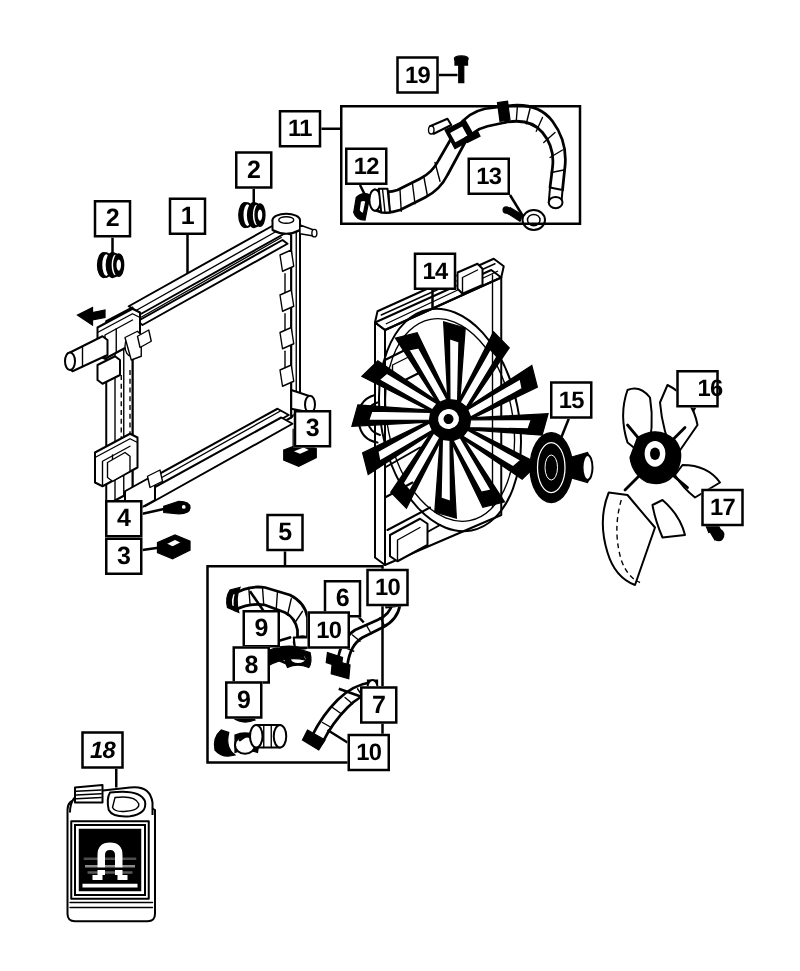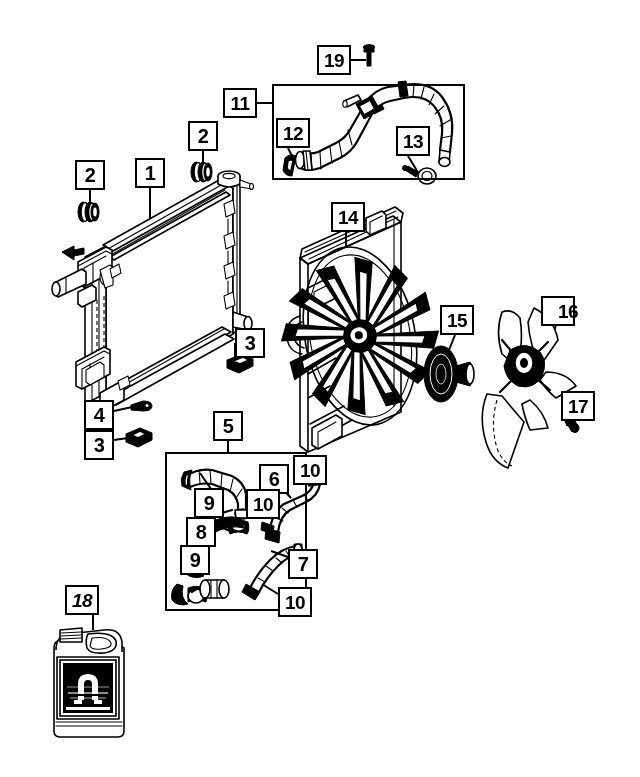--- a/index.html
+++ b/index.html
@@ -474,21 +474,21 @@
 
   <div class="group-box" style="left:272px; top:84px; width:193px; height:96px;"></div>
   <div class="group-box" style="left:165px; top:452px; width:142px; height:159px;"></div>
 
   <div class="callout sz-1" style="left:75px;  top:160px;">2</div>
   <div class="callout sz-1" style="left:135px; top:158px;">1</div>
   <div class="callout sz-1" style="left:188px; top:121px;">2</div>
   <div class="callout sz-2" style="left:317px; top:45px;">19</div>
   <div class="callout sz-2" style="left:223px; top:88px;">11</div>
   <div class="callout sz-2" style="left:276px; top:118px;">12</div>
-  <div class="callout sz-2" style="left:396px; top:126px;">13</div>
+  <div class="callout sz-2" style="left:374px; top:126px;">13</div>
   <div class="callout sz-2" style="left:331px; top:202px;">14</div>
   <div class="callout sz-2" style="left:440px; top:305px;text-align:right;">15</div>
   <div class="callout sz-2" style="left:541px; top:296px;padding-left:20px;">16</div>
   <div class="callout sz-2" style="left:561px; top:391px;">17</div>
   <div class="callout sz-1" style="left:235px; top:328px;">3</div>
   <div class="callout sz-1" style="left:84px;  top:400px;">4</div>
   <div class="callout sz-1" style="left:84px;  top:430px;">3</div>
   <div class="callout sz-1" style="left:213px; top:411px;">5</div>
   <div class="callout sz-1" style="left:259px; top:464px;">6</div>
   <div class="callout sz-1" style="left:194px; top:488px;">9</div>

